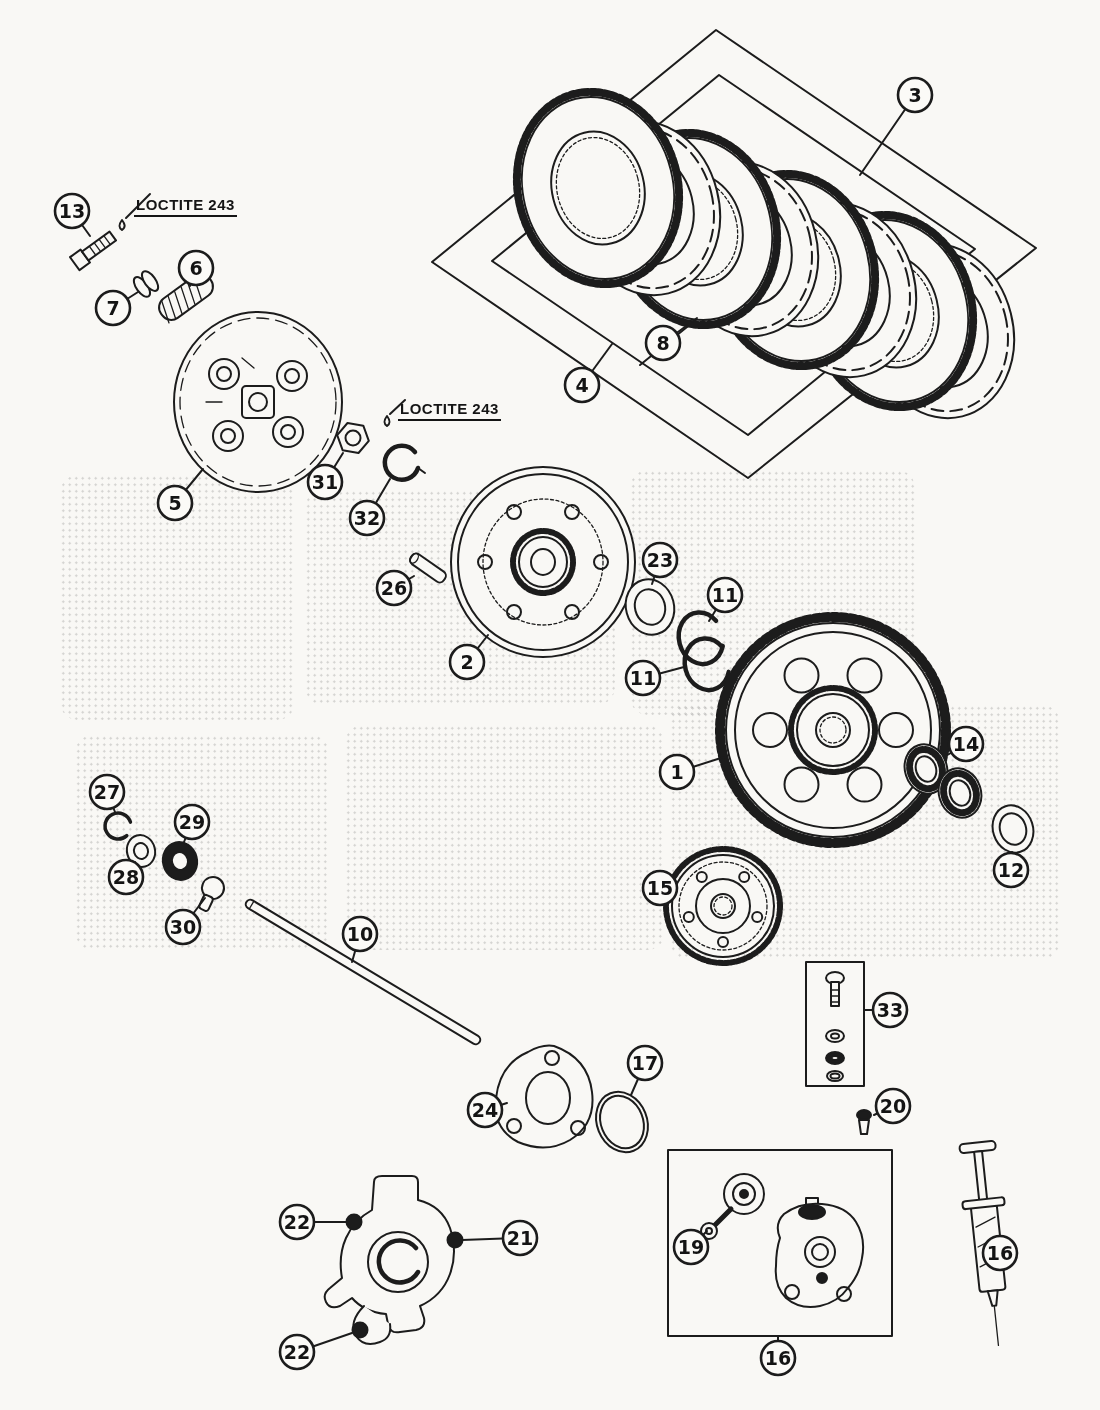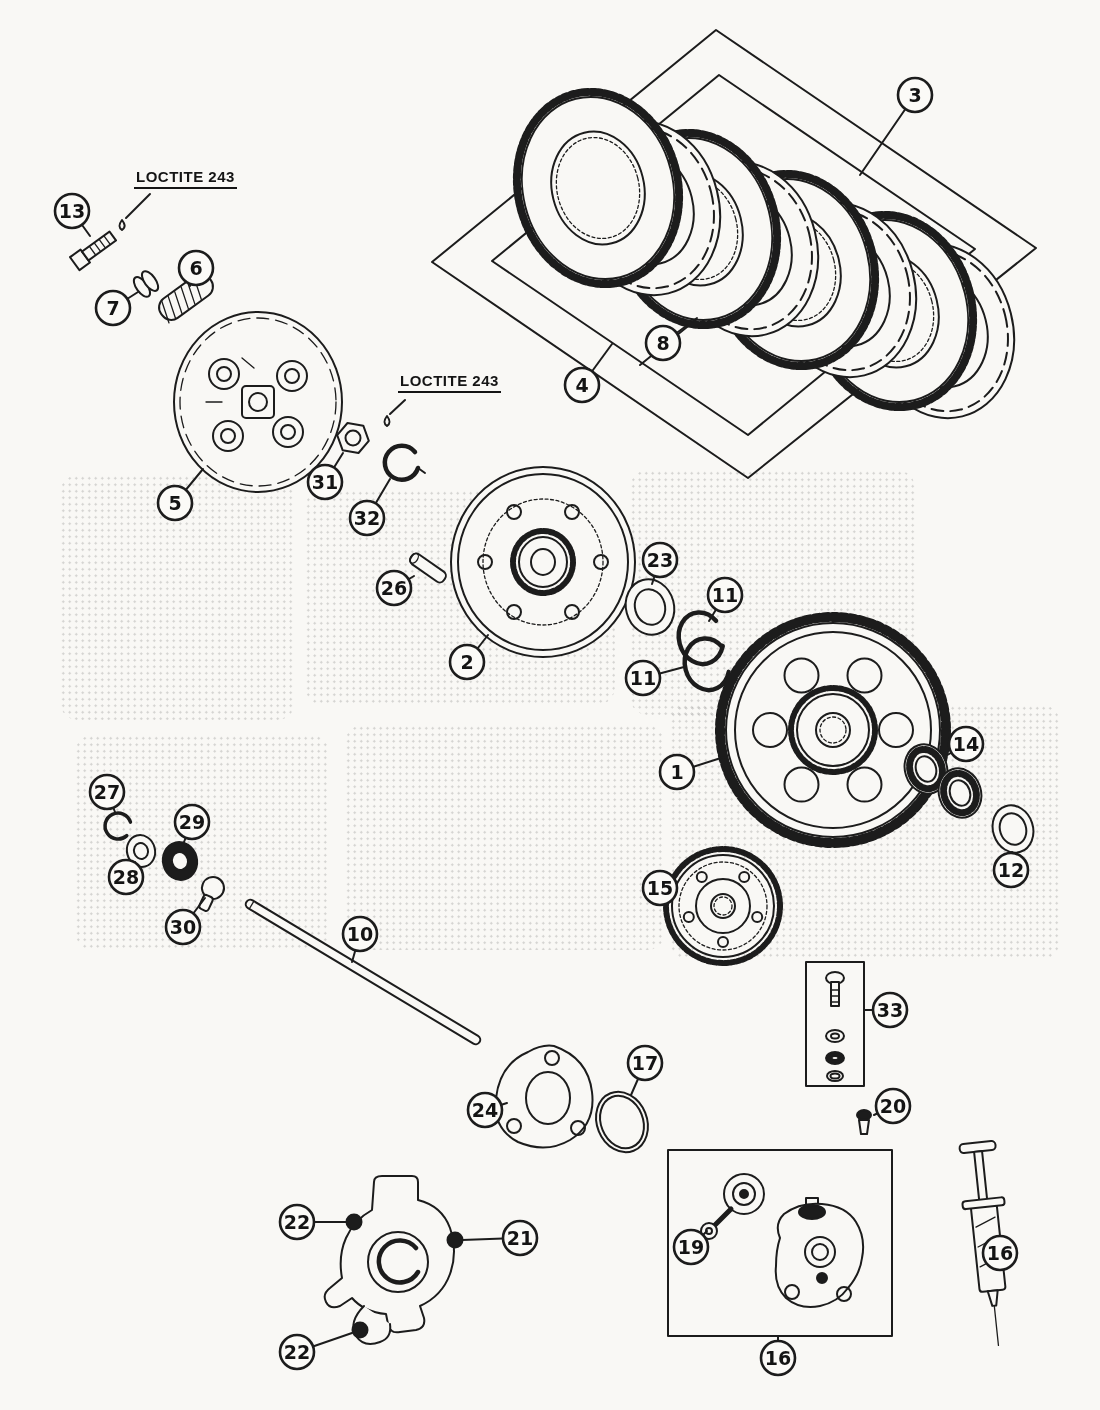--- a/index.html
+++ b/index.html
@@ -20,21 +20,21 @@
   #diagram .teeth{stroke-width:8;stroke-dasharray:4 3;}
   #diagram .teeth2{stroke-width:10;stroke-dasharray:5 4;}
   #diagram .teethSm{stroke-width:6;stroke-dasharray:3.5 2.5;}
   #diagram .dash{stroke-dasharray:3 2.5;}
   #diagram .dashlong{stroke-dasharray:12 7;}
   #diagram .leader{stroke-width:2;}
   #diagram .callout-circle{fill:#fbfaf7;stroke-width:2.6;}
   #diagram .callout-num{stroke:none;fill:#141414;font:700 19px "DejaVu Sans",sans-serif;text-anchor:middle;}
   
   .loctite{position:absolute;font:700 15px "Liberation Sans",sans-serif;color:#151515;
-           border-bottom:2px solid #151515;padding:0 2px 2px 2px;letter-spacing:.5px;}
+           border-bottom:2px solid #151515;padding:0 2px 2px 2px;letter-spacing:.5px;margin-top:28px;}
 </style>
 </head>
 <body>
 
 <div class="stage">
 
   <div class="wm" style="left:60px;top:475px;width:235px;height:245px"></div>
   <div class="wm" style="left:305px;top:490px;width:310px;height:215px"></div>
   <div class="wm" style="left:630px;top:470px;width:285px;height:245px"></div>
   <div class="wm" style="left:75px;top:735px;width:255px;height:215px"></div>

